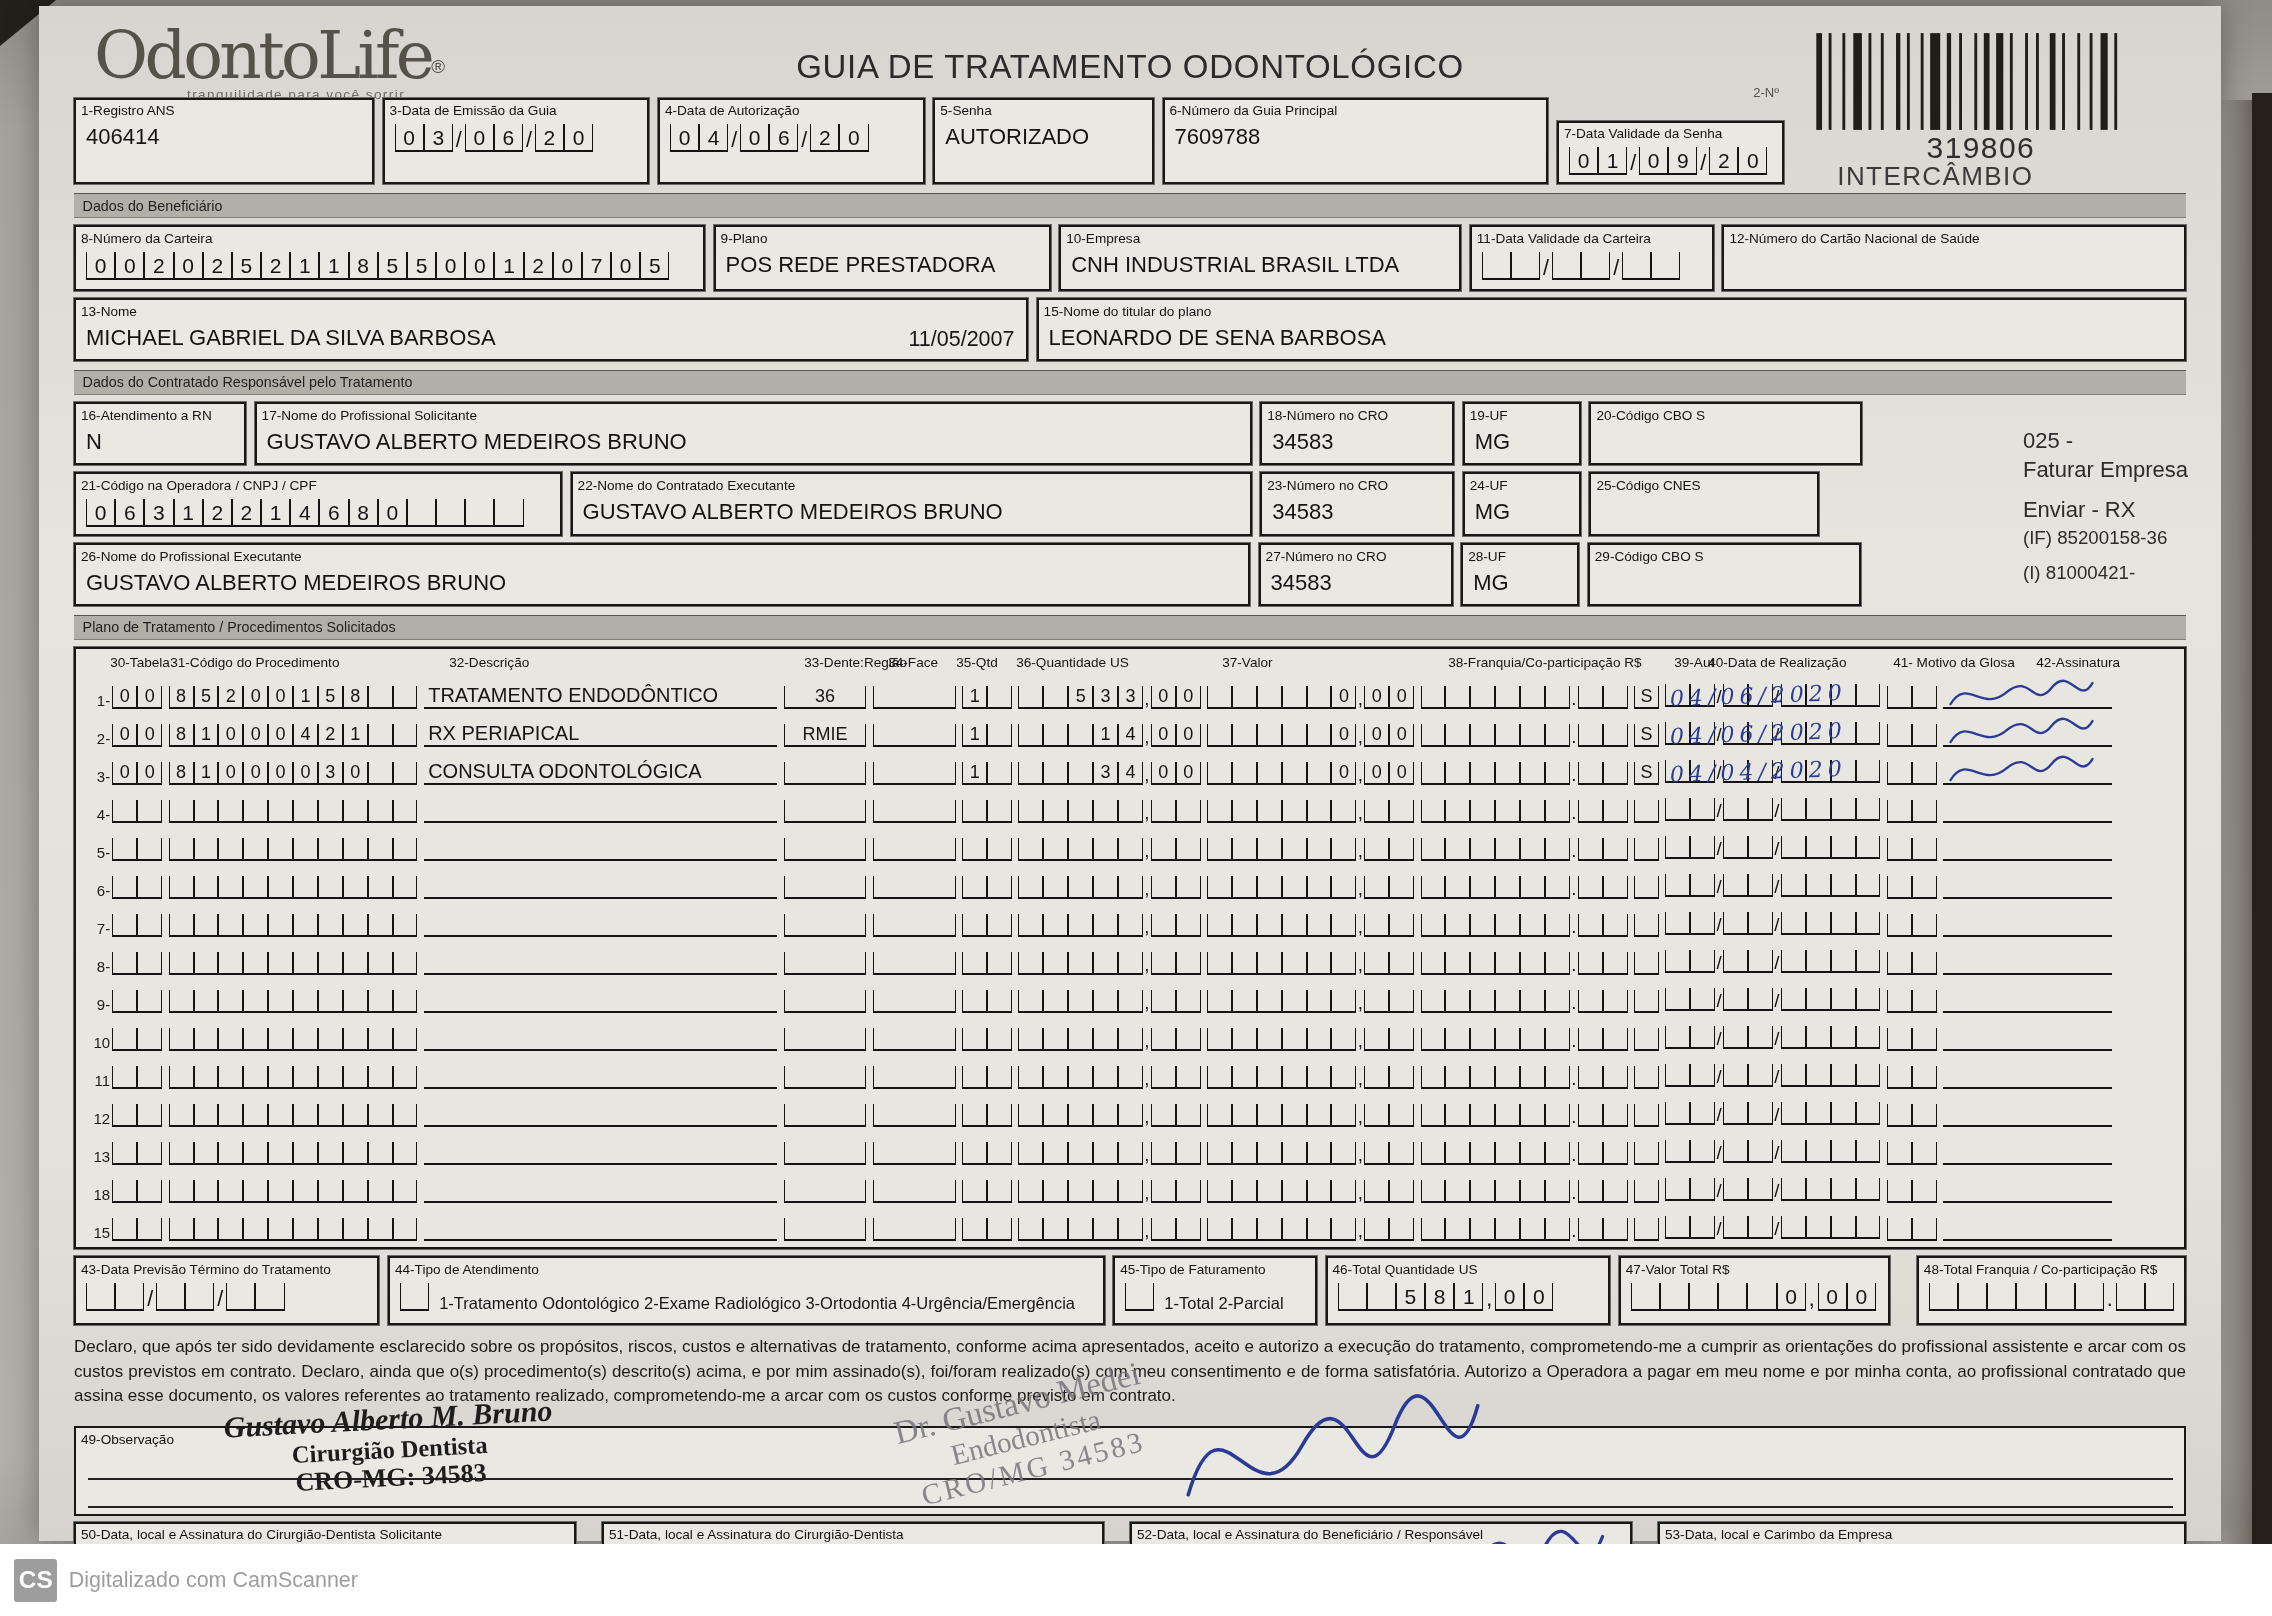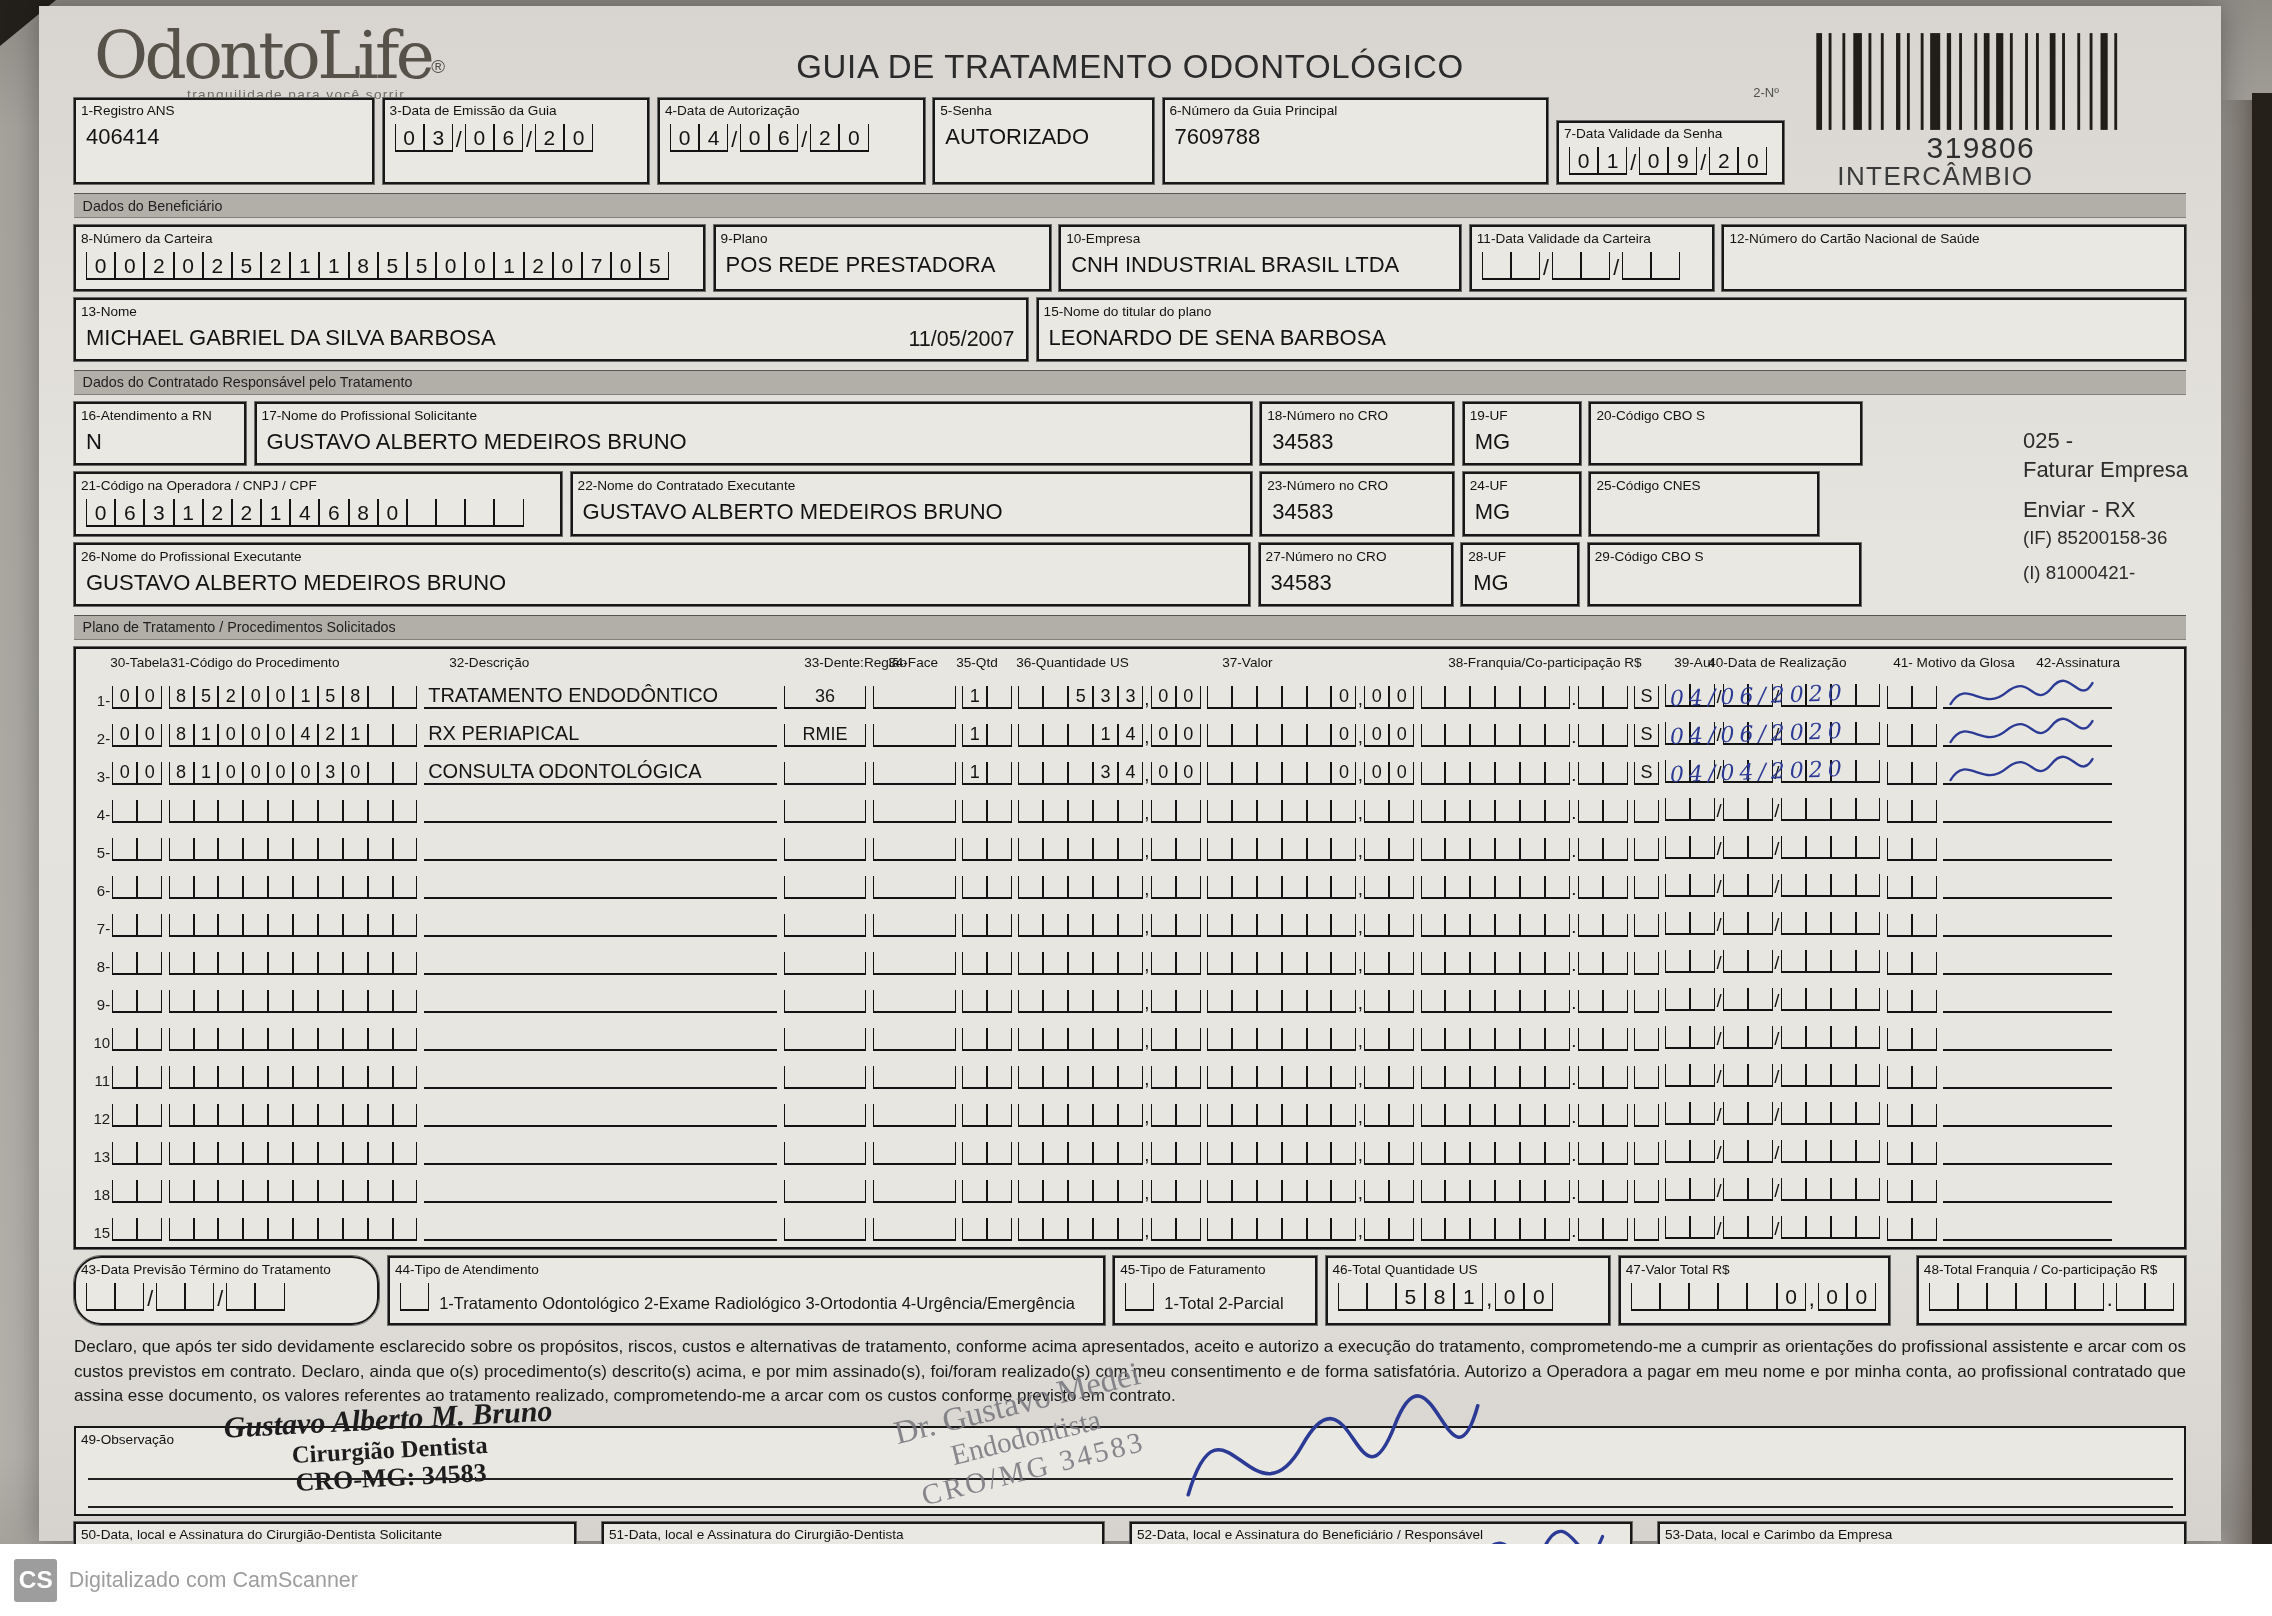--- a/index.html
+++ b/index.html
@@ -1547,21 +1547,21 @@
             <span class="comb grp">
               <span class="cc"></span>
               <span class="cc"></span>
             </span>
             <span class="sgline"></span>
           </div>
         </div>
     </div>
 
     <div class="row">
-      <div class="fbox" style="width:323px;min-height:69px;border-radius:27px;">
+      <div class="fbox" style="width:323px;min-height:69px;">
         <span class="flabel">43-Data Previsão Término do Tratamento</span>
         <span><span class="comb">
               <span class="cc"></span>
               <span class="cc"></span>
               <span class="csep">/</span>
               <span class="cc"></span>
               <span class="cc"></span>
               <span class="csep">/</span>
               <span class="cc"></span>
               <span class="cc"></span>

